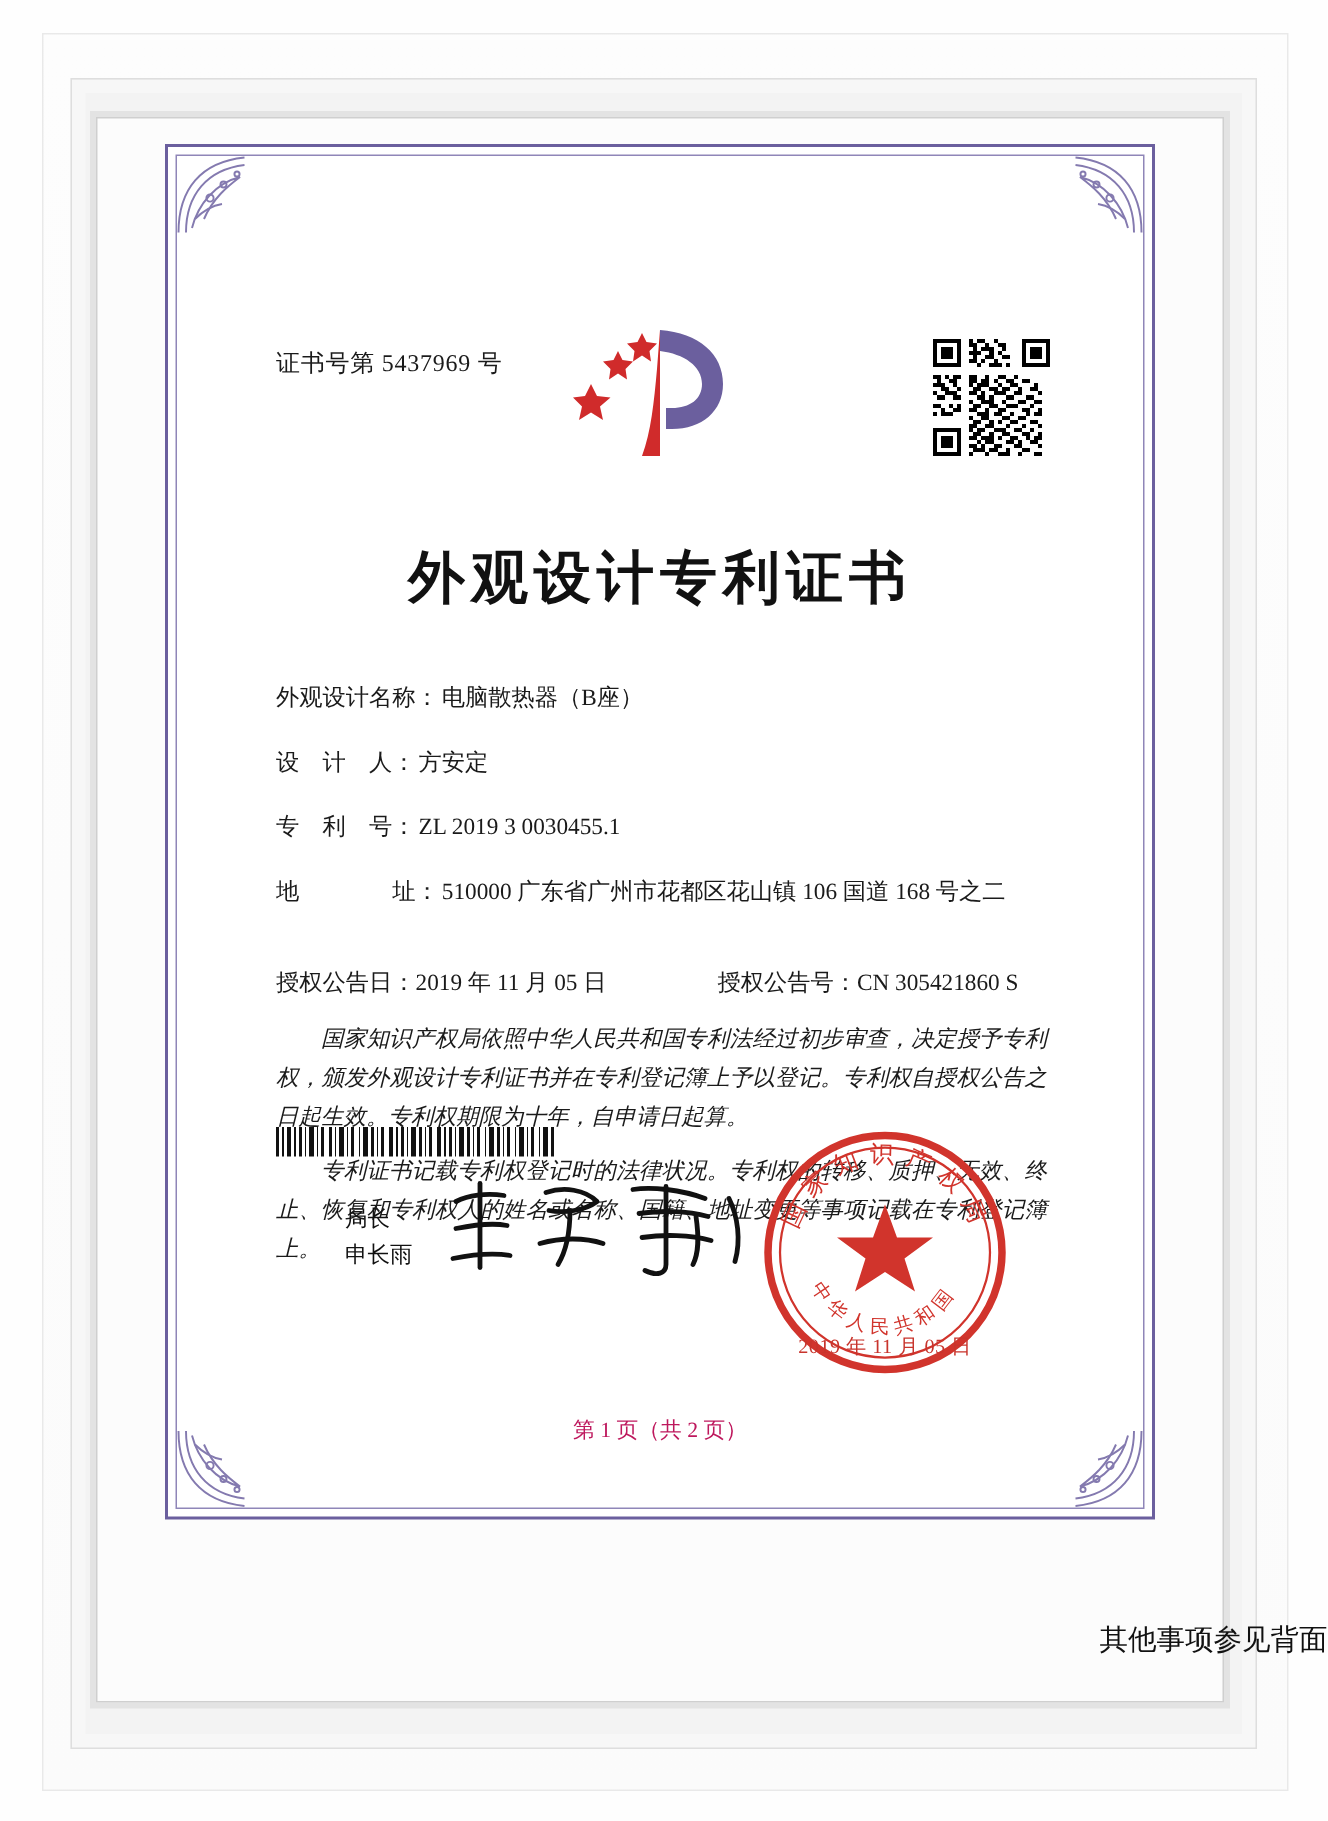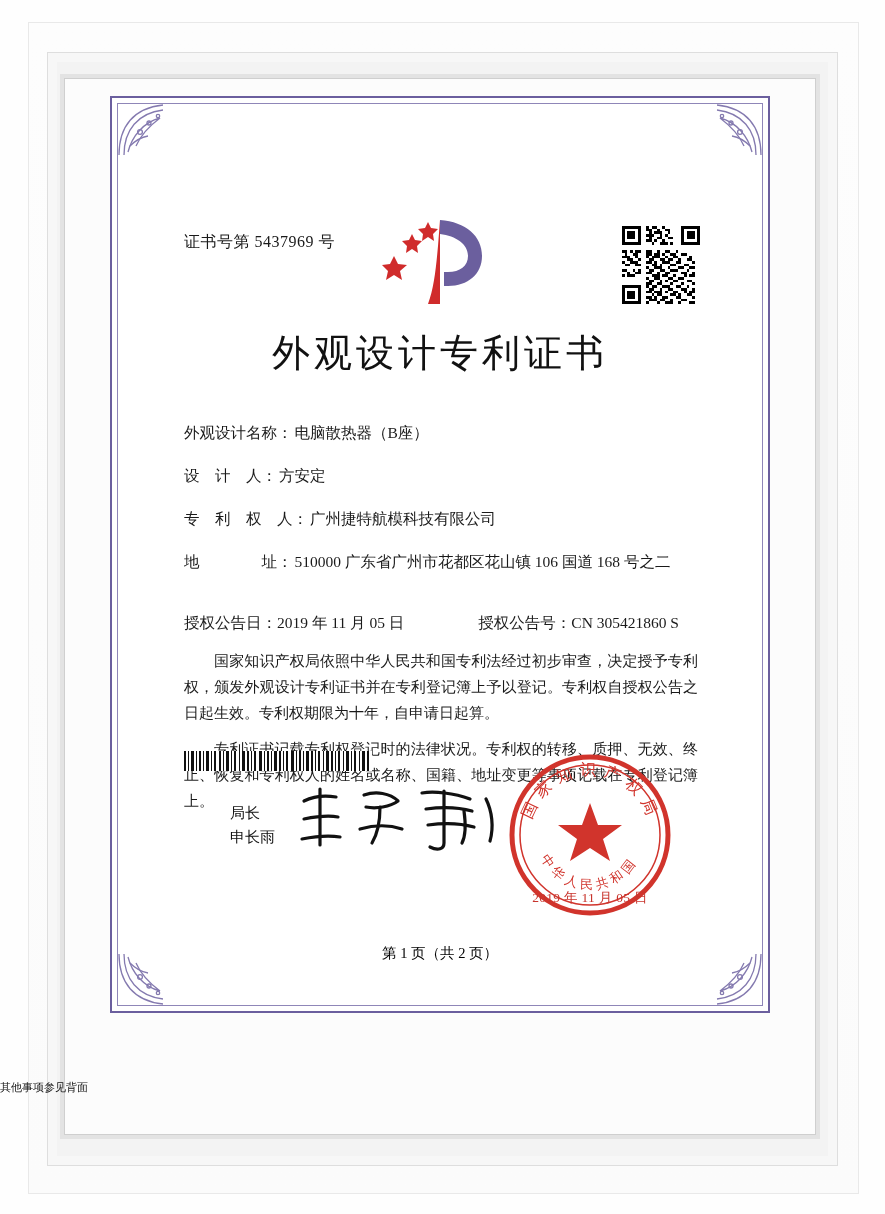--- a/index.html
+++ b/index.html
@@ -121,24 +121,24 @@
     position: absolute;
     right: 4px;
     top: 72px;
     width: 78px;
     height: 78px;
     background: #fff;
   }
   .qr svg { display:block; width:100%; height:100%; }
 
   .cert-title {
-    margin-top: 64px;
+    margin-top: 96px;
     text-align: center;
     font-family: "DejaVu Serif", serif;
-    font-weight: normal;
+    font-weight: bold;
     font-size: 38px;
     letter-spacing: 4px;
     color: #111;
   }
 
   
   .fields {
     margin-top: 44px;
     padding-left: 8px;
   }
@@ -173,20 +173,21 @@
     padding-left: 8px;
     padding-right: 6px;
     font-size: 15px;
     line-height: 26px;
     color: #1a1a1a;
     text-align: justify;
   }
   .paras p {
     margin: 10px 0 2px 0;
     text-indent: 2em;
+    font-style: italic;
   }
 
   
   .bottom {
     position: absolute;
     left: 48px;
     right: 48px;
     bottom: 34px;
     height: 220px;
   }
@@ -237,30 +238,30 @@
     letter-spacing: .3px;
   }
 
   .page-num {
     position: absolute;
     left: 0;
     right: 0;
     bottom: -2px;
     text-align: center;
     font-size: 14.5px;
-    color: #000000;
+    color: #be185d;
   }
 
   .footnote {
     position: absolute;
     left: 0;
     right: 0;
     top: 1080px;
-    text-align: left;
-    font-size: 11px;
+    text-align: right;
+    font-size: 19px;
     color: #111;
     font-family: "DejaVu Serif", serif;
   }
 </style>
 </head>
 <body>
 
 <div class="scan-page">
 
   <div class="frame-outer"></div>
@@ -503,26 +504,26 @@
         <div class="field">
           <span class="lbl">外观设计名称：</span>
           <span class="val">电脑散热器（B座）</span>
         </div>
 
         <div class="field">
           <span class="lbl">设　计　人：</span>
           <span class="val">方安定</span>
         </div>
 
-
-
         <div class="field">
-          <span class="lbl">专　利　权　人：</span>
-          <span class="val">广州捷特航模科技有限公司</span>
-        </div>
+          <span class="lbl">专　利　号：</span>
+          <span class="val">ZL 2019 3 0030455.1</span>
+        </div>
+
+
 
         <div class="field">
           <span class="lbl">地　　　　址：</span>
           <span class="val">510000 广东省广州市花都区花山镇 106 国道 168 号之二</span>
         </div>
 
         <div class="field-split">
           <span class="pair">
             <span class="lbl">授权公告日：</span>
             <span class="val">2019 年 11 月 05 日</span>

